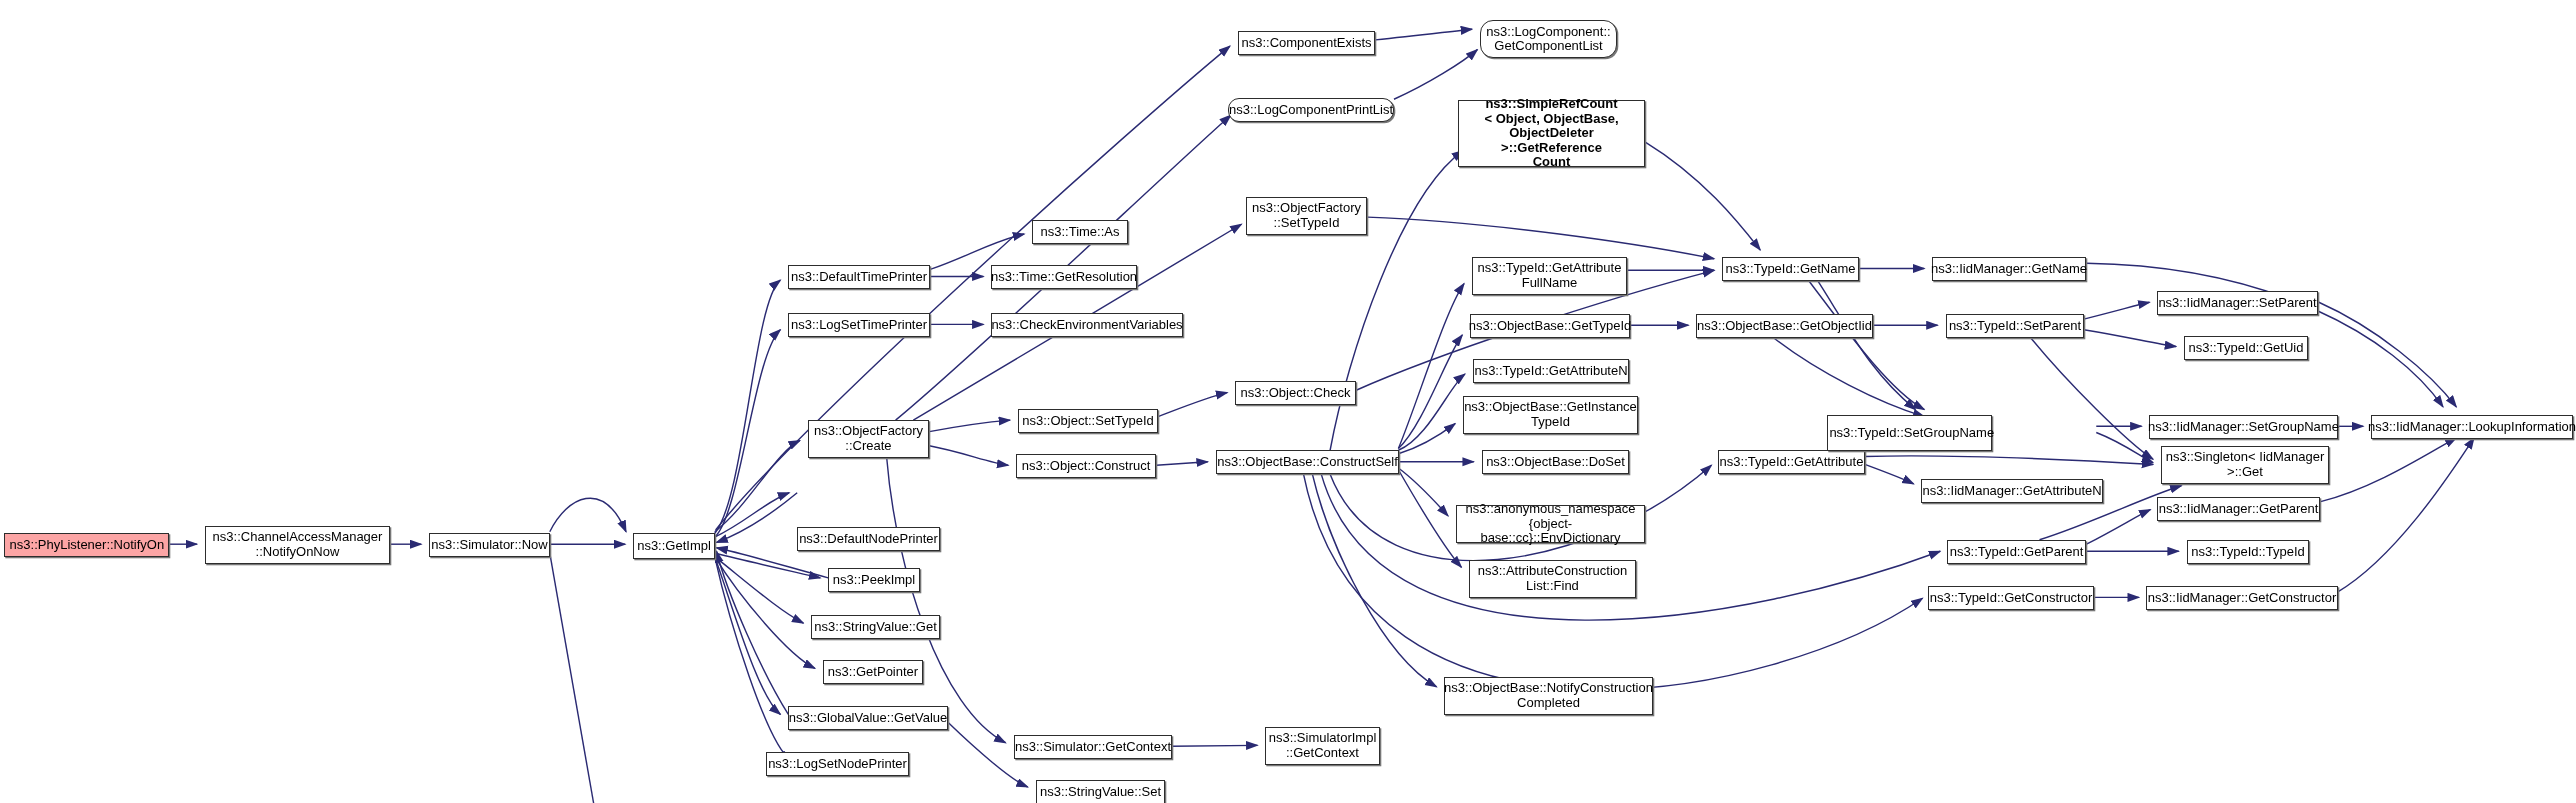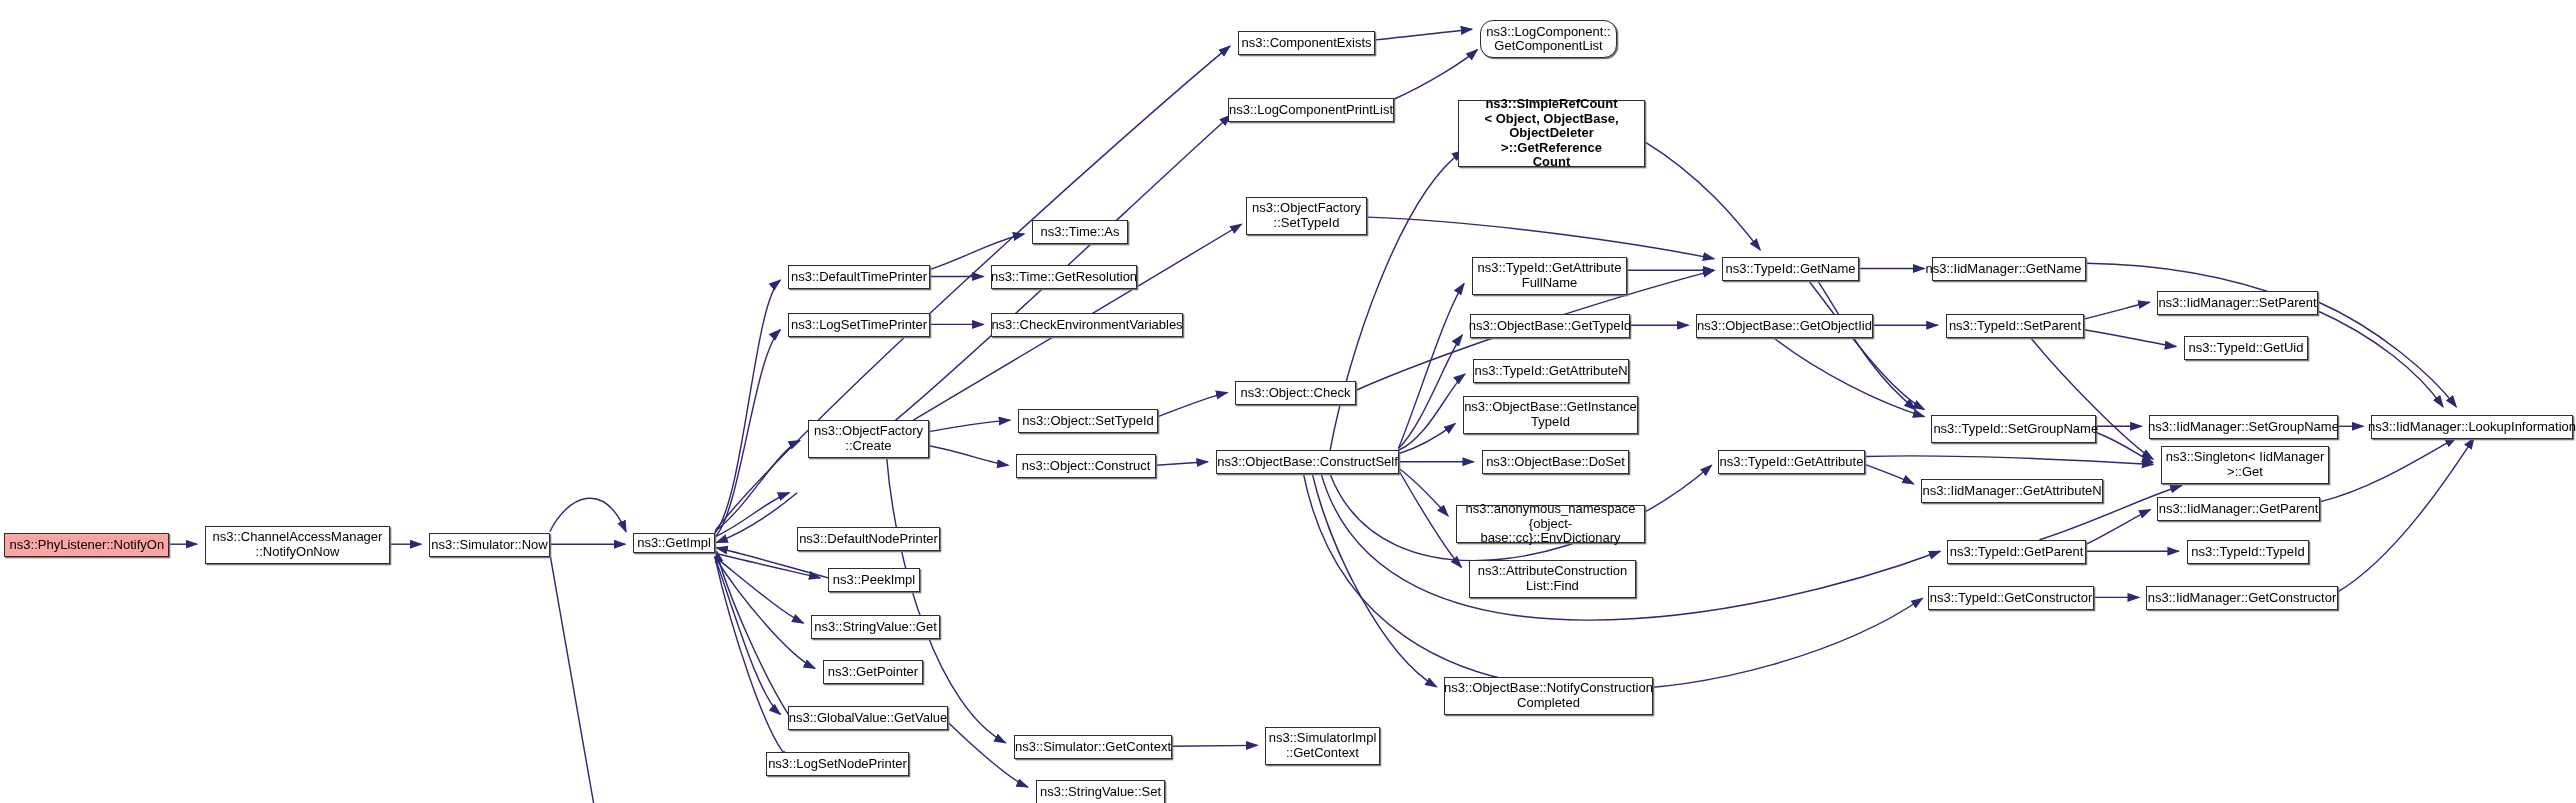--- a/index.html
+++ b/index.html
@@ -102,21 +102,21 @@
       <div class="node root" style="left: 4.4px; top: 533px; width: 165px; height: 24px;">
         <span>ns3::PhyListener::NotifyOn</span>
       </div>
       <div class="node" style="left: 205px; top: 526px; width: 185px; height: 38px;">
         <span>ns3::ChannelAccessManager
 ::NotifyOnNow</span>
       </div>
       <div class="node" style="left: 429px; top: 533px; width: 121px; height: 24px;">
         <span>ns3::Simulator::Now</span>
       </div>
-      <div class="node" style="left: 633px; top: 533px; width: 82px; height: 20px;">
+      <div class="node" style="left: 633px; top: 533px; width: 82px; height: 26px;">
         <span>ns3::GetImpl</span>
       </div>
       <div class="node" style="left: 788px; top: 265px; width: 142px; height: 24px;">
         <span>ns3::DefaultTimePrinter</span>
       </div>
       <div class="node" style="left: 788px; top: 313px; width: 142px; height: 24px;">
         <span>ns3::LogSetTimePrinter</span>
       </div>
       <div class="node" style="left: 1032px; top: 220px; width: 96px; height: 24px;">
         <span>ns3::Time::As</span>
@@ -168,21 +168,21 @@
       <div class="node" style="left: 1235px; top: 381px; width: 121px; height: 24px;">
         <span>ns3::Object::Check</span>
       </div>
       <div class="node" style="left: 1216px; top: 450px; width: 183px; height: 24px;">
         <span>ns3::ObjectBase::ConstructSelf</span>
       </div>
       <div class="node" style="left: 1246px; top: 197px; width: 121px; height: 38px;">
         <span>ns3::ObjectFactory
 ::SetTypeId</span>
       </div>
-      <div class="node" style="left: 1228px; top: 98px; width: 166px; height: 24px;">
+      <div class="node" style="left: 1228px; top: 98px; width: 166px; height: 24px; border-radius: 11px;">
         <span>ns3::LogComponentPrintList</span>
       </div>
       <div class="node" style="left: 1238px; top: 31px; width: 137px; height: 24px;">
         <span>ns3::ComponentExists</span>
       </div>
       <div class="node" style="left: 1480px; top: 20.4px; width: 137px; height: 38px; border-radius: 13px;">
         <span>ns3::LogComponent::
 GetComponentList</span>
       </div>
       <div class="node" style="left: 1458px; top: 100px; width: 187px; height: 67px; font-weight: bold;">
@@ -222,27 +222,27 @@
       </div>
       <div class="node" style="left: 1722px; top: 257px; width: 137px; height: 24px;">
         <span>ns3::TypeId::GetName</span>
       </div>
       <div class="node" style="left: 1696px; top: 314px; width: 177px; height: 24px;">
         <span>ns3::ObjectBase::GetObjectIid</span>
       </div>
       <div class="node" style="left: 1718px; top: 450px; width: 147px; height: 24px;">
         <span>ns3::TypeId::GetAttribute</span>
       </div>
-      <div class="node" style="left: 1932px; top: 257px; width: 154px; height: 24px; justify-content: flex-end;">
+      <div class="node" style="left: 1932px; top: 257px; width: 154px; height: 24px;">
         <span>ns3::IidManager::GetName</span>
       </div>
       <div class="node" style="left: 1946px; top: 314px; width: 138px; height: 24px;">
         <span>ns3::TypeId::SetParent</span>
       </div>
-      <div class="node" style="left: 1931px; top: 415px; width: 165px; height: 28px; padding-left: 8px;">
+      <div class="node" style="left: 1827px; top: 415px; width: 165px; height: 36px; padding-left: 8px;">
         <span>ns3::TypeId::SetGroupName</span>
       </div>
       <div class="node" style="left: 1921px; top: 479px; width: 182px; height: 24px;">
         <span>ns3::IidManager::GetAttributeN</span>
       </div>
       <div class="node" style="left: 1947px; top: 540px; width: 139px; height: 24px;">
         <span>ns3::TypeId::GetParent</span>
       </div>
       <div class="node" style="left: 1928px; top: 586px; width: 166px; height: 24px;">
         <span>ns3::TypeId::GetConstructor</span>

